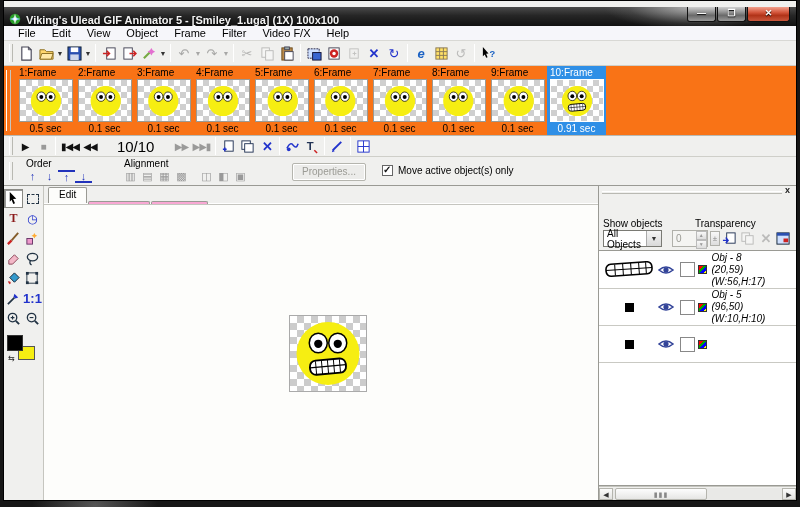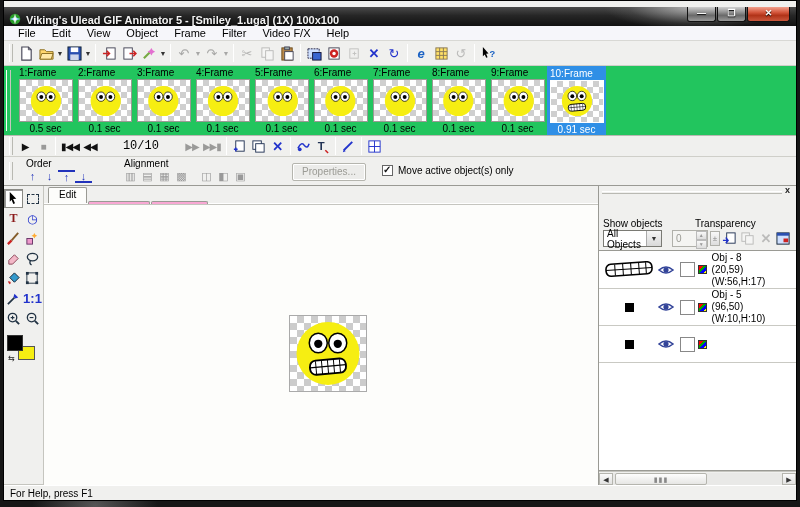--- a/index.html
+++ b/index.html
@@ -45,39 +45,39 @@
   .tbtn { width:20px; height:20px; display:flex; align-items:center; justify-content:center; position:relative; }
   .caret { font-size:7px; color:#333; width:8px; text-align:center; }
   .sep { width:1px; height:18px; background:#bdbdb6; border-right:1px solid #fff; margin:0 3px; }
   .dim { opacity:.38; filter:grayscale(1); }
   
   .i { width:15px; height:15px; position:relative; display:inline-block; }
   .i svg { position:absolute; inset:0; width:100%; height:100%; }
   .g { font-size:13px; line-height:15px; text-align:center; width:15px; display:inline-block; }
 
   
-  .framestrip { height:70px; flex:0 0 70px; background:#22c55e; border-bottom:1px solid #b9b9b2;
+  .framestrip { height:70px; flex:0 0 70px; background:#f97316; border-bottom:1px solid #b9b9b2;
     display:flex; padding-left:12px; position:relative; }
   .fs-grip { position:absolute; left:2px; top:4px; bottom:4px; width:5px;
     border-left:1px solid #fff; border-right:1px solid #c5c5bf; }
   .frame { width:59px; flex:0 0 59px; display:flex; flex-direction:column; align-items:center; padding-top:1px; }
   .frame .flabel { font-size:10px; align-self:flex-start; padding-left:3px; height:12px; line-height:12px; }
   .frame .fthumb { width:54px; height:43px; border:1px solid #9a9a94; background:
       conic-gradient(#cfcfcf 25%, #fff 0 50%, #cfcfcf 0 75%, #fff 0); background-size:12px 12px;
       display:flex; align-items:center; justify-content:center; }
   .frame .fdur { font-size:10px; height:12px; line-height:13px; }
-  .frame.selected { background:#2f8fe6; color:#fff;justify-content:center; }
+  .frame.selected { background:#2f8fe6; color:#fff; }
   .frame.selected .fthumb { border:1px solid #fff; }
 
   
   .playbar { height:21px; flex:0 0 21px; background:#f0f0ee; border-bottom:1px solid #cfcfc9;
     display:flex; align-items:center; padding-left:2px; }
   .pbtn { min-width:18px; height:18px; display:flex; align-items:center; justify-content:center;
     font-size:10px; color:#111; letter-spacing:-1px; padding:0 2px; }
-  .pcounter { font-size:12px; padding:0 24px; letter-spacing:0;font-family:Liberation Mono, monospace; }
+  .pcounter { font-size:15px; padding:0 18px; letter-spacing:0; }
 
   
   .orderbar { height:29px; flex:0 0 29px; background:#f0f0ee; border-bottom:1px solid #9a9a94;
     position:relative; font-size:10px; }
   .ob-label { position:absolute; top:1px; color:#000; }
   .ob-row { position:absolute; top:12px; display:flex; align-items:center; }
   .obtn { width:17px; height:15px; text-align:center; font-size:11px; font-weight:bold; color:#2233bb; line-height:14px; }
   .albtn { width:17px; height:15px; text-align:center; font-size:11px; color:#999; line-height:14px; }
   .props-btn { width:74px; height:18px; border:1px solid #b5b5ae; background:#ececea;
     color:#9b9b95; font-size:10px; text-align:center; line-height:16px; border-radius:2px;
@@ -125,21 +125,21 @@
      font-size:7px; text-align:center; line-height:15px; color:#333; }
   .spin { width:40px; height:17px; border:1px solid #b0b0aa; background:#f4f4f2; display:flex; margin-left:8px; }
   .spin .sval { flex:1; color:#9b9b95; padding-left:3px; line-height:15px; }
   .spin .arrows { width:11px; display:flex; flex-direction:column; }
   .spin .arrows div { flex:1; font-size:5px; line-height:7px; text-align:center; color:#999;
      background:linear-gradient(#f8f8f8,#ddd); border:1px solid #bbb; }
   .mini-btn { width:11px; height:15px; border:1px solid #b0b0aa; background:linear-gradient(#f8f8f8,#ddd);
      font-size:8px; text-align:center; line-height:14px; color:#888; }
   .op-icon { width:18px; height:17px; display:flex; align-items:center; justify-content:center; }
   .objlist { flex:1 1 auto; background:#fff; border:1px solid #9a9a94; border-left:none; border-right:none;
-     overflow:hidden; }
+     overflow:hidden;font-style:italic; }
   .objrow { display:flex; align-items:center; border-bottom:1px solid #c9c9c3; padding:4px 2px 4px 4px; background:#fff; }
   .objrow .thumbcell { width:52px; flex:0 0 52px; display:flex; justify-content:center; }
   .objrow .eye { width:22px; flex:0 0 22px; display:flex; justify-content:center; }
   .objrow .box { width:15px; height:15px; border:1px solid #888; background:#fff; margin:0 3px; }
   .objrow .cicon { width:9px; height:9px; flex:0 0 9px;
      background:linear-gradient(135deg,#f00 0 30%,#0a0 30% 55%,#00f 55% 80%,#ff0 80%); border:1px solid #333; margin-right:5px; }
   .objrow .meta { line-height:12px; }
   .objthumb-sel { border:1px solid #333; outline:1px solid #888; background:
       conic-gradient(#ddd 25%, #fff 0 50%, #ddd 0 75%, #fff 0); background-size:10px 10px; }
   .blacksq { width:9px; height:9px; background:#000; }
@@ -773,17 +773,14 @@
       <div class="hscroll">
         <span class="hs-arrow">◀</span>
         <span class="hs-track">
           <span class="hs-thumb">▮▮▮</span>
         </span>
         <span class="hs-arrow">▶</span>
       </div>
     </div>
   </div>
 
-  <div class="statusbar">
-    <span>For Help, press F1</span>
-  </div>
 
 </div>
 
 </body></html>

